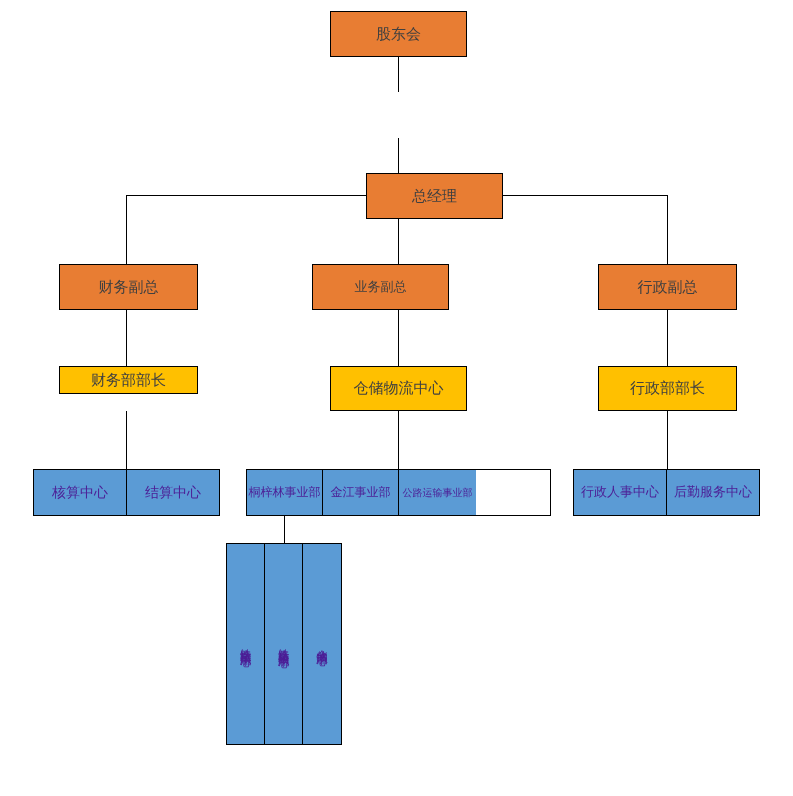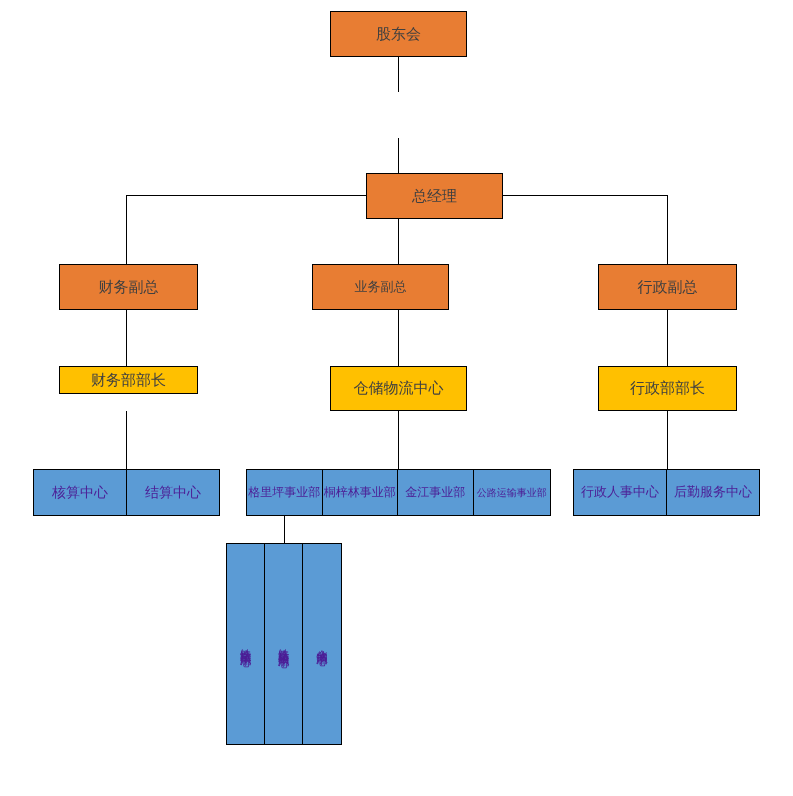--- a/index.html
+++ b/index.html
@@ -141,23 +141,20 @@
     <div class="cell" style="width:94px; font-size:14px;">
       <span class="label">核算中心</span>
     </div>
     <div class="cell" style="width:93px; font-size:14px;">
       <span class="label">结算中心</span>
     </div>
   </div>
 
   <div class="group" style="left:246px; top:469px; width:305px; height:47px;">
     <div class="cell" style="width:76px; font-size:12px;">
-      <span class="label">格里坪事业部</span>
-    </div>
-    <div class="cell" style="width:76px; font-size:12px;">
       <span class="label">桐梓林事业部</span>
     </div>
     <div class="cell" style="width:76px; font-size:12px;">
       <span class="label">金江事业部</span>
     </div>
     <div class="cell" style="width:77px; font-size:10px;">
       <span class="label">公路运输事业部</span>
     </div>
   </div>
 

